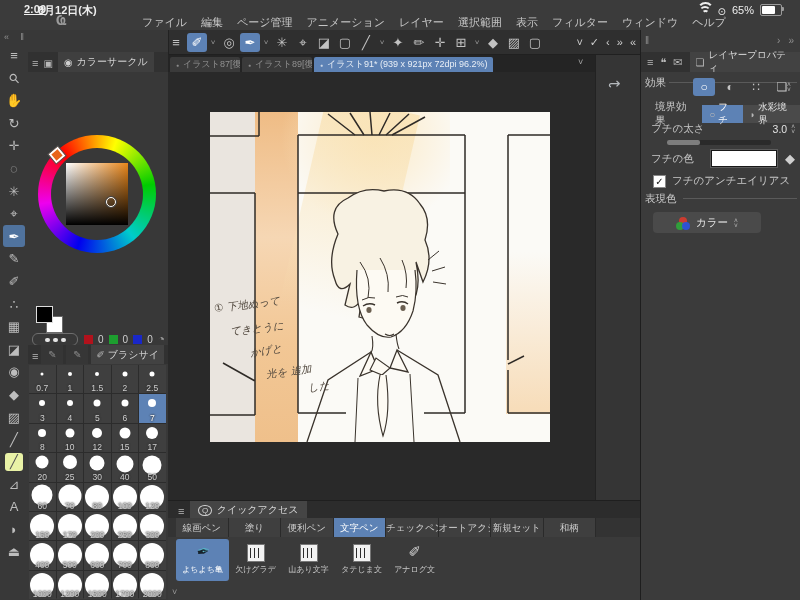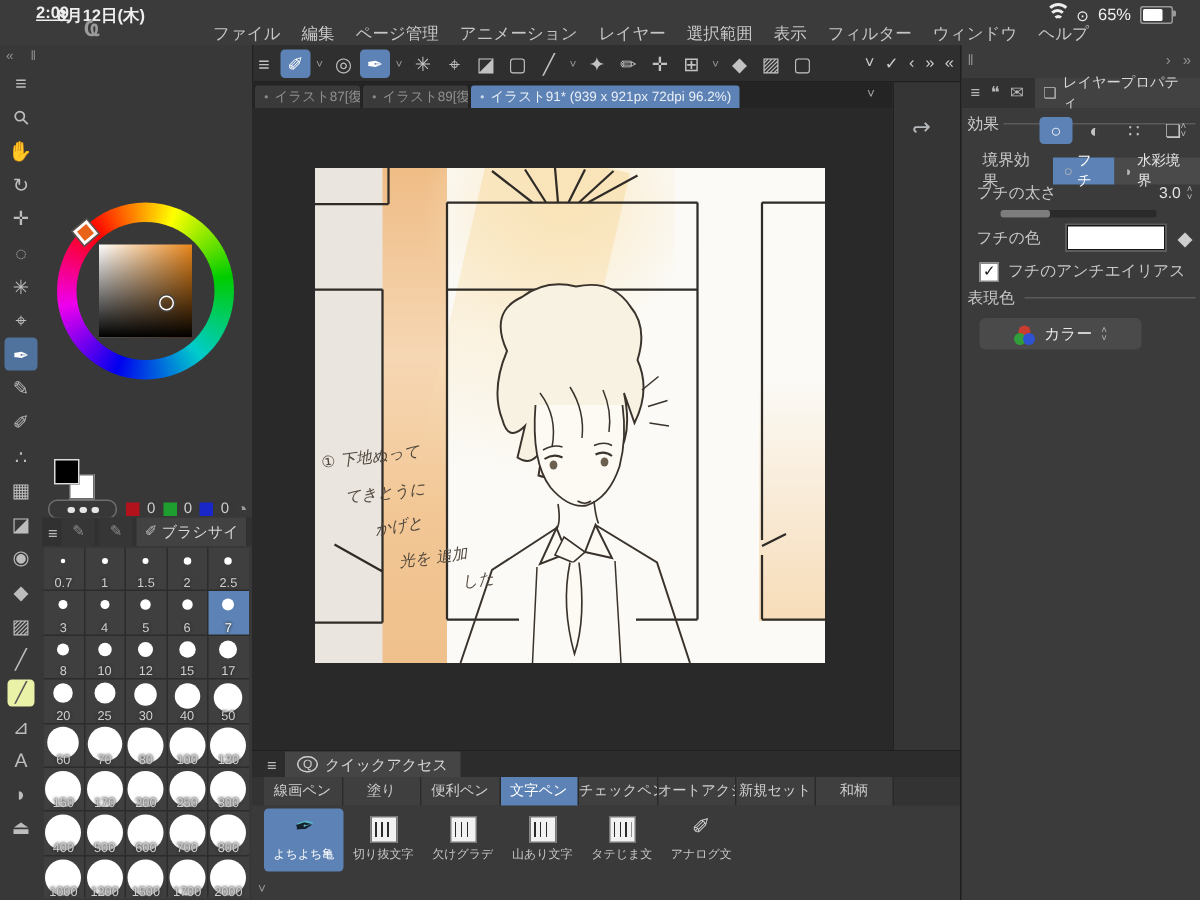--- a/index.html
+++ b/index.html
@@ -288,20 +288,28 @@
         <span class="rail-icon yellow">╱</span>
         <span class="rail-icon">⊿</span>
         <span class="rail-icon">A</span>
         <span class="rail-icon">◗</span>
         <span class="rail-icon">⏏</span>
       </div>
   </div>
 
   <div id="left-panels" class="abs">
 
+    <div id="color-head">
+      <span class="ic i-menu"></span>
+      <span class="ic i-image"></span>
+      <span id="color-tab">
+        <span class="ic i-circle-sel"></span>
+        <span>カラーサークル</span>
+      </span>
+    </div>
 
     <div id="wheel" class="abs">
       <div id="wheel-hole"></div>
       <div id="hue-marker"></div>
       <div id="sv-box">
         <div id="sv-marker"></div>
       </div>
     </div>
 
     <div id="fg-swatch" class="abs"></div>
@@ -580,24 +588,20 @@
         <span class="qa-set">和柄</span>
       </div>
     <div id="qa-tools">
 
     <div class="qa-tool active icon-feather-pen">
         <span class="qa-ic"></span>
         <span class="qa-label">よちよち亀</span>
       </div>
         <div class="qa-tool icon-text-sample">
         <span class="qa-ic"></span>
-        <span class="qa-label">切り抜文字</span>
-      </div>
-        <div class="qa-tool icon-text-sample">
-        <span class="qa-ic"></span>
         <span class="qa-label">欠けグラデ</span>
       </div>
         <div class="qa-tool icon-text-sample">
         <span class="qa-ic"></span>
         <span class="qa-label">山あり文字</span>
       </div>
         <div class="qa-tool icon-text-sample">
         <span class="qa-ic"></span>
         <span class="qa-label">タテじま文</span>
       </div>

